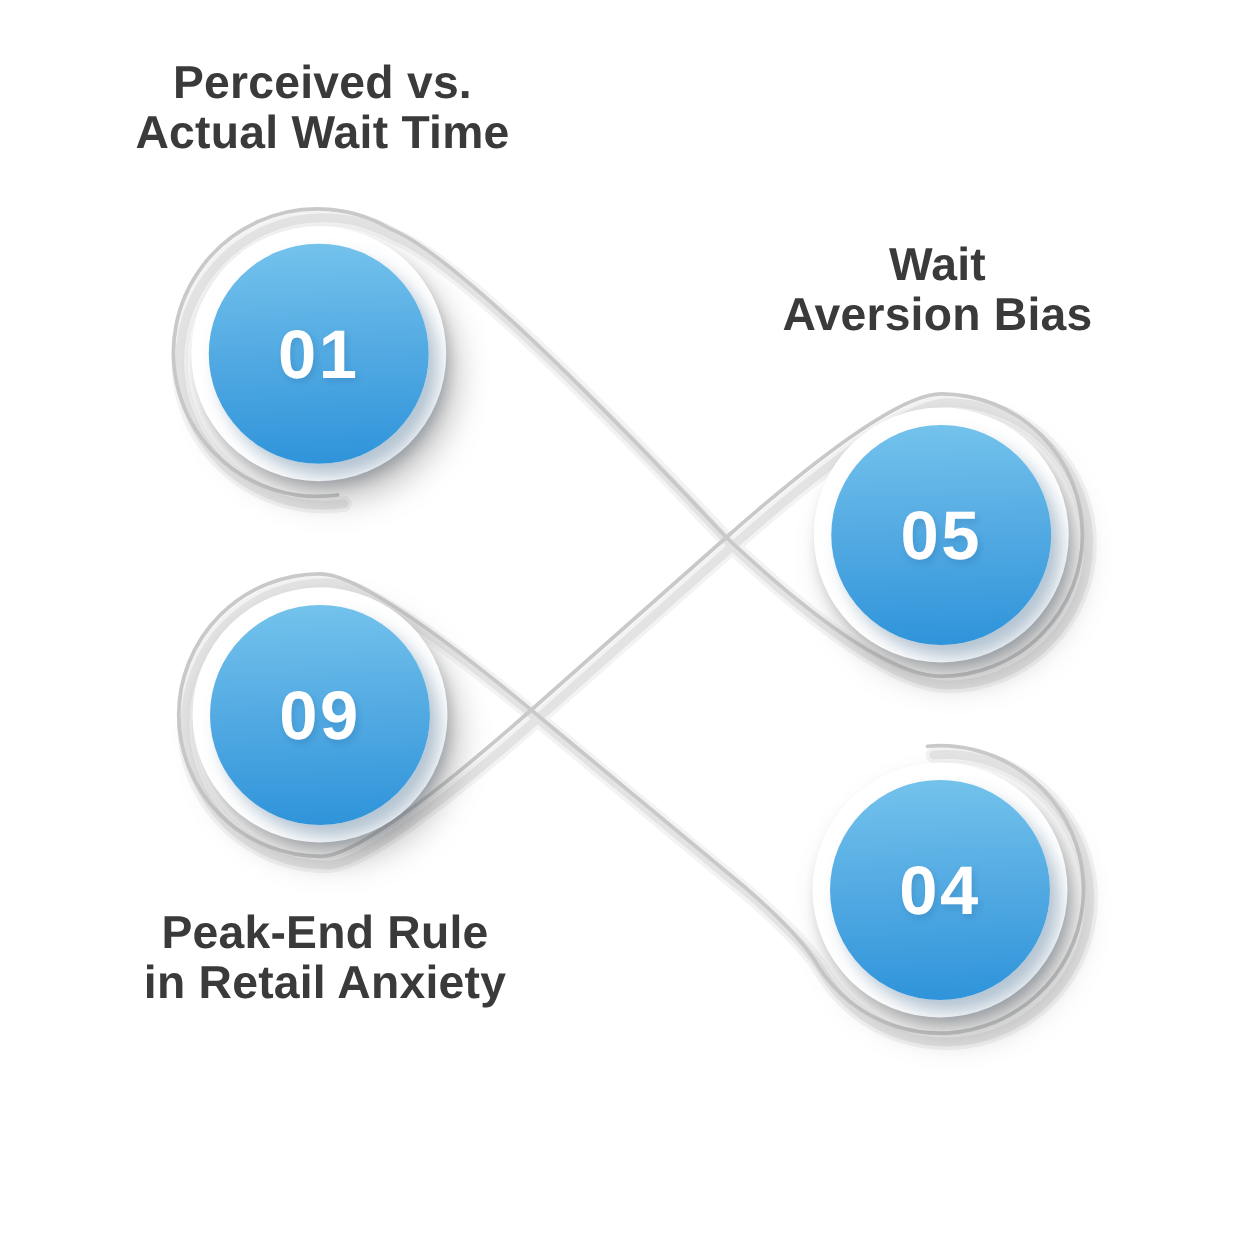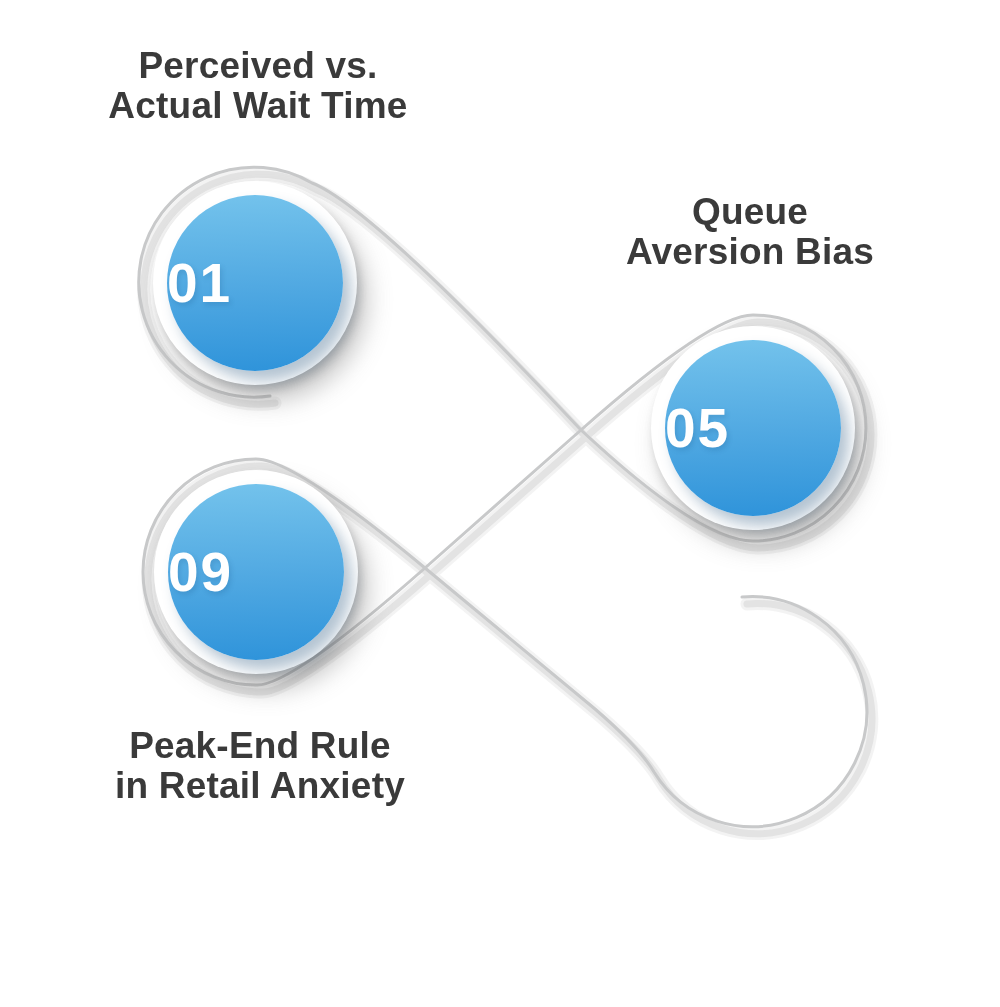--- a/index.html
+++ b/index.html
@@ -67,20 +67,21 @@
     width: 176px;
     height: 176px;
     border-radius: 50%;
     background: linear-gradient(178deg,
                 var(--blue-top, #74c3ec) 0%,
                 #51a9e2 52%,
                 var(--blue-bottom, #2e93da) 100%);
     box-shadow: 8px 10px 14px rgba(40,85,125,0.35);
     display: flex;
     align-items: center;
+    justify-content: center;
   }
   .badge-number {
     color: var(--number-white, #ffffff);
     font-size: 55px;
     font-weight: 700;
     letter-spacing: 2px;
     text-shadow: 2px 3px 5px rgba(20,80,130,0.18);
   }
   
   #badge-1 { left: 153px; top: 181px; }
@@ -106,30 +107,35 @@
   </svg>
 
   <div class="step-label" id="label-1">Perceived vs.
 Actual Wait Time</div>
   <div class="badge" id="badge-1">
     <div class="badge-circle">
       <span class="badge-number">01</span>
     </div>
   </div>
 
-  <div class="step-label" id="label-2">Queue
+  <div class="step-label" id="label-2">Wait
 Aversion Bias</div>
   <div class="badge" id="badge-2">
     <div class="badge-circle">
       <span class="badge-number">05</span>
     </div>
   </div>
 
   <div class="step-label" id="label-3">Peak-End Rule
 in Retail Anxiety</div>
   <div class="badge" id="badge-3">
     <div class="badge-circle">
       <span class="badge-number">09</span>
     </div>
   </div>
 
+  <div class="badge" id="badge-4">
+    <div class="badge-circle">
+      <span class="badge-number">04</span>
+    </div>
+  </div>
 
 </div>
 
 </body></html>

